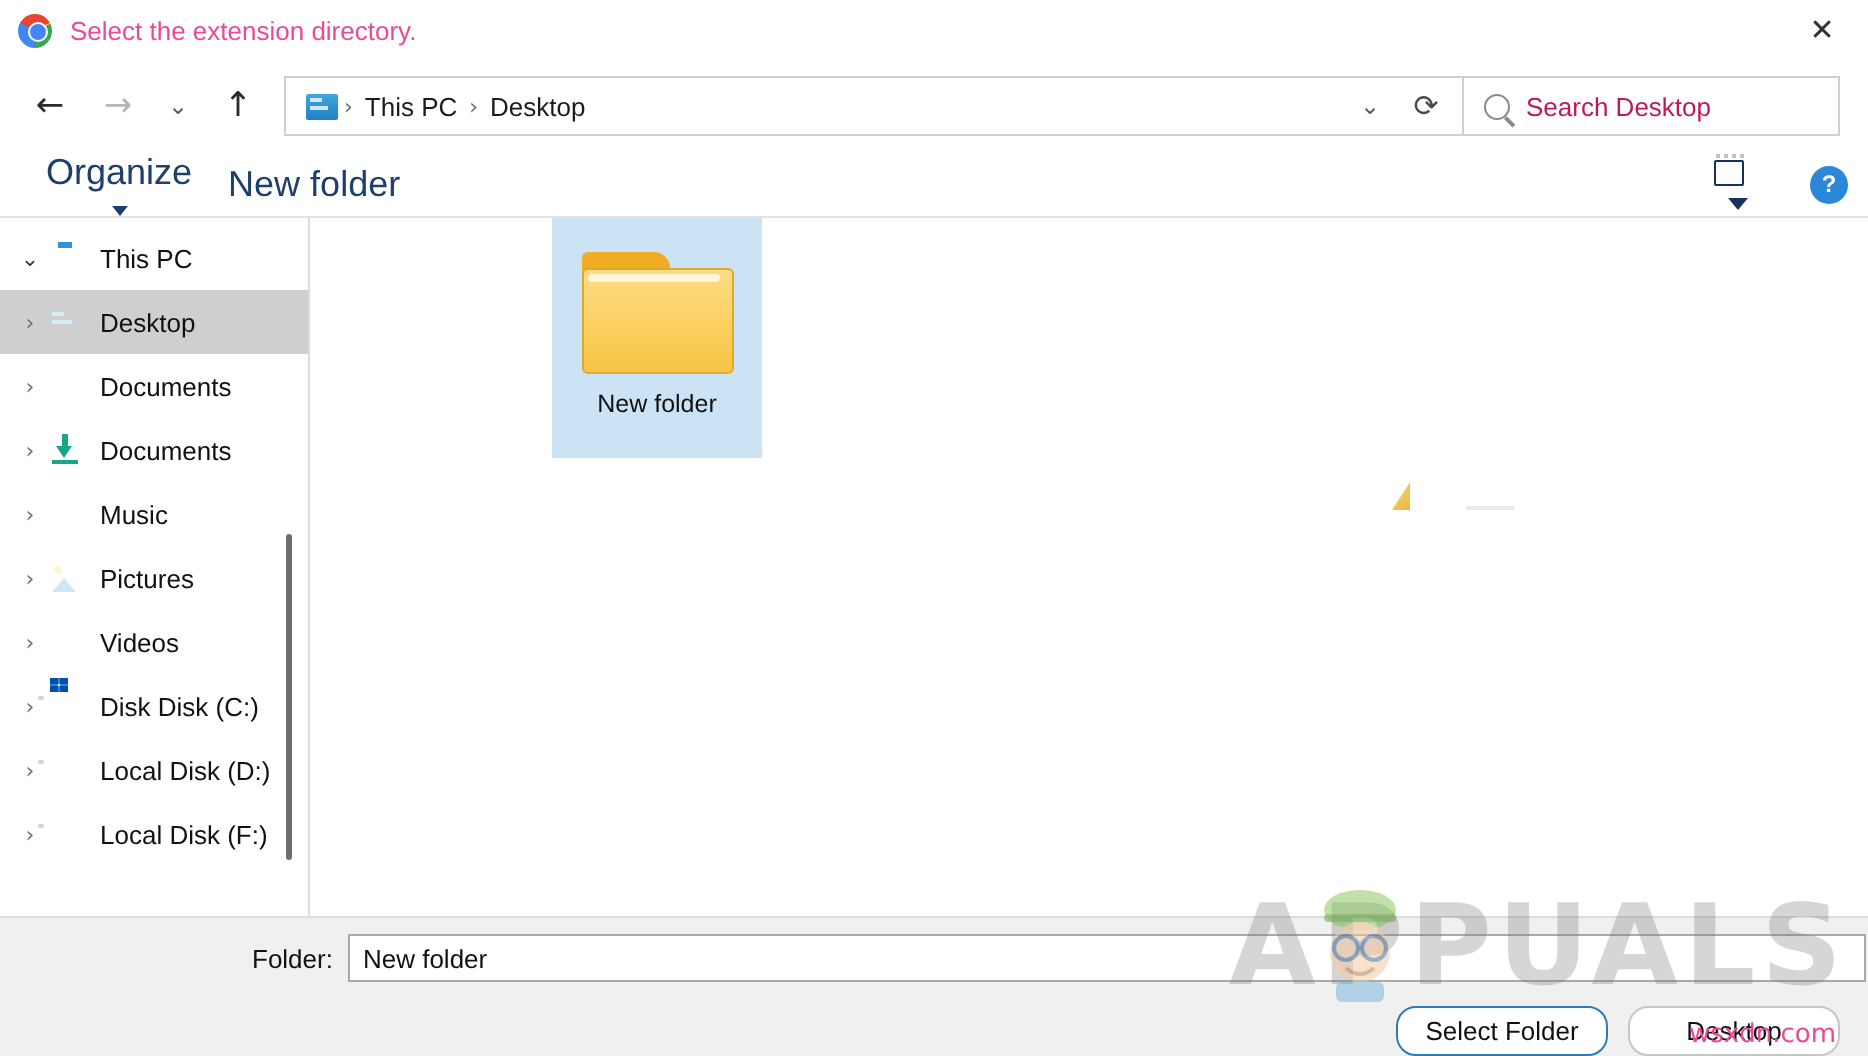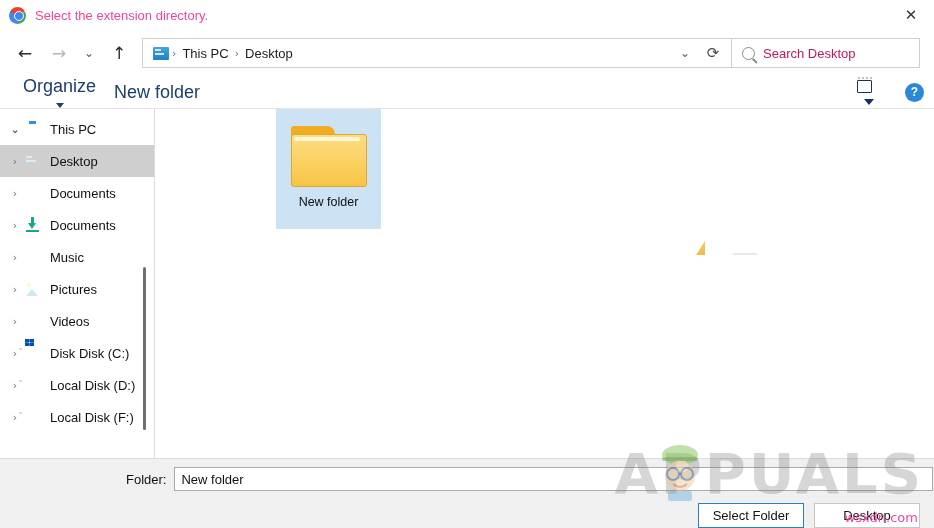--- a/index.html
+++ b/index.html
@@ -353,21 +353,21 @@
     font-size: 13px; color: #111;
   }
   .btn-row {
     position: absolute; right: 14px; top: 44px;
     display: flex; gap: 10px;
   }
   .btn {
     width: 106px; height: 25px;
     display: flex; align-items: center; justify-content: center;
     font-size: 13px; color: #111;
-    background: #ffffff; border: 1px solid #c6c6c6; border-radius: 0;
+    background: #ffffff; border: 1px solid #c6c6c6; border-radius: 10px;
   }
   .btn.default { border: 1.5px solid #2b7cb8; }
 
   
   .wm-appuals {
     position: absolute; right: 10px; top: 446px;
     font-size: 56px; font-weight: bold; letter-spacing: 3px;
     color: rgba(120,120,120,0.30);
     font-family: "DejaVu Sans", sans-serif;
     pointer-events: none; line-height: 1; user-select: none;

